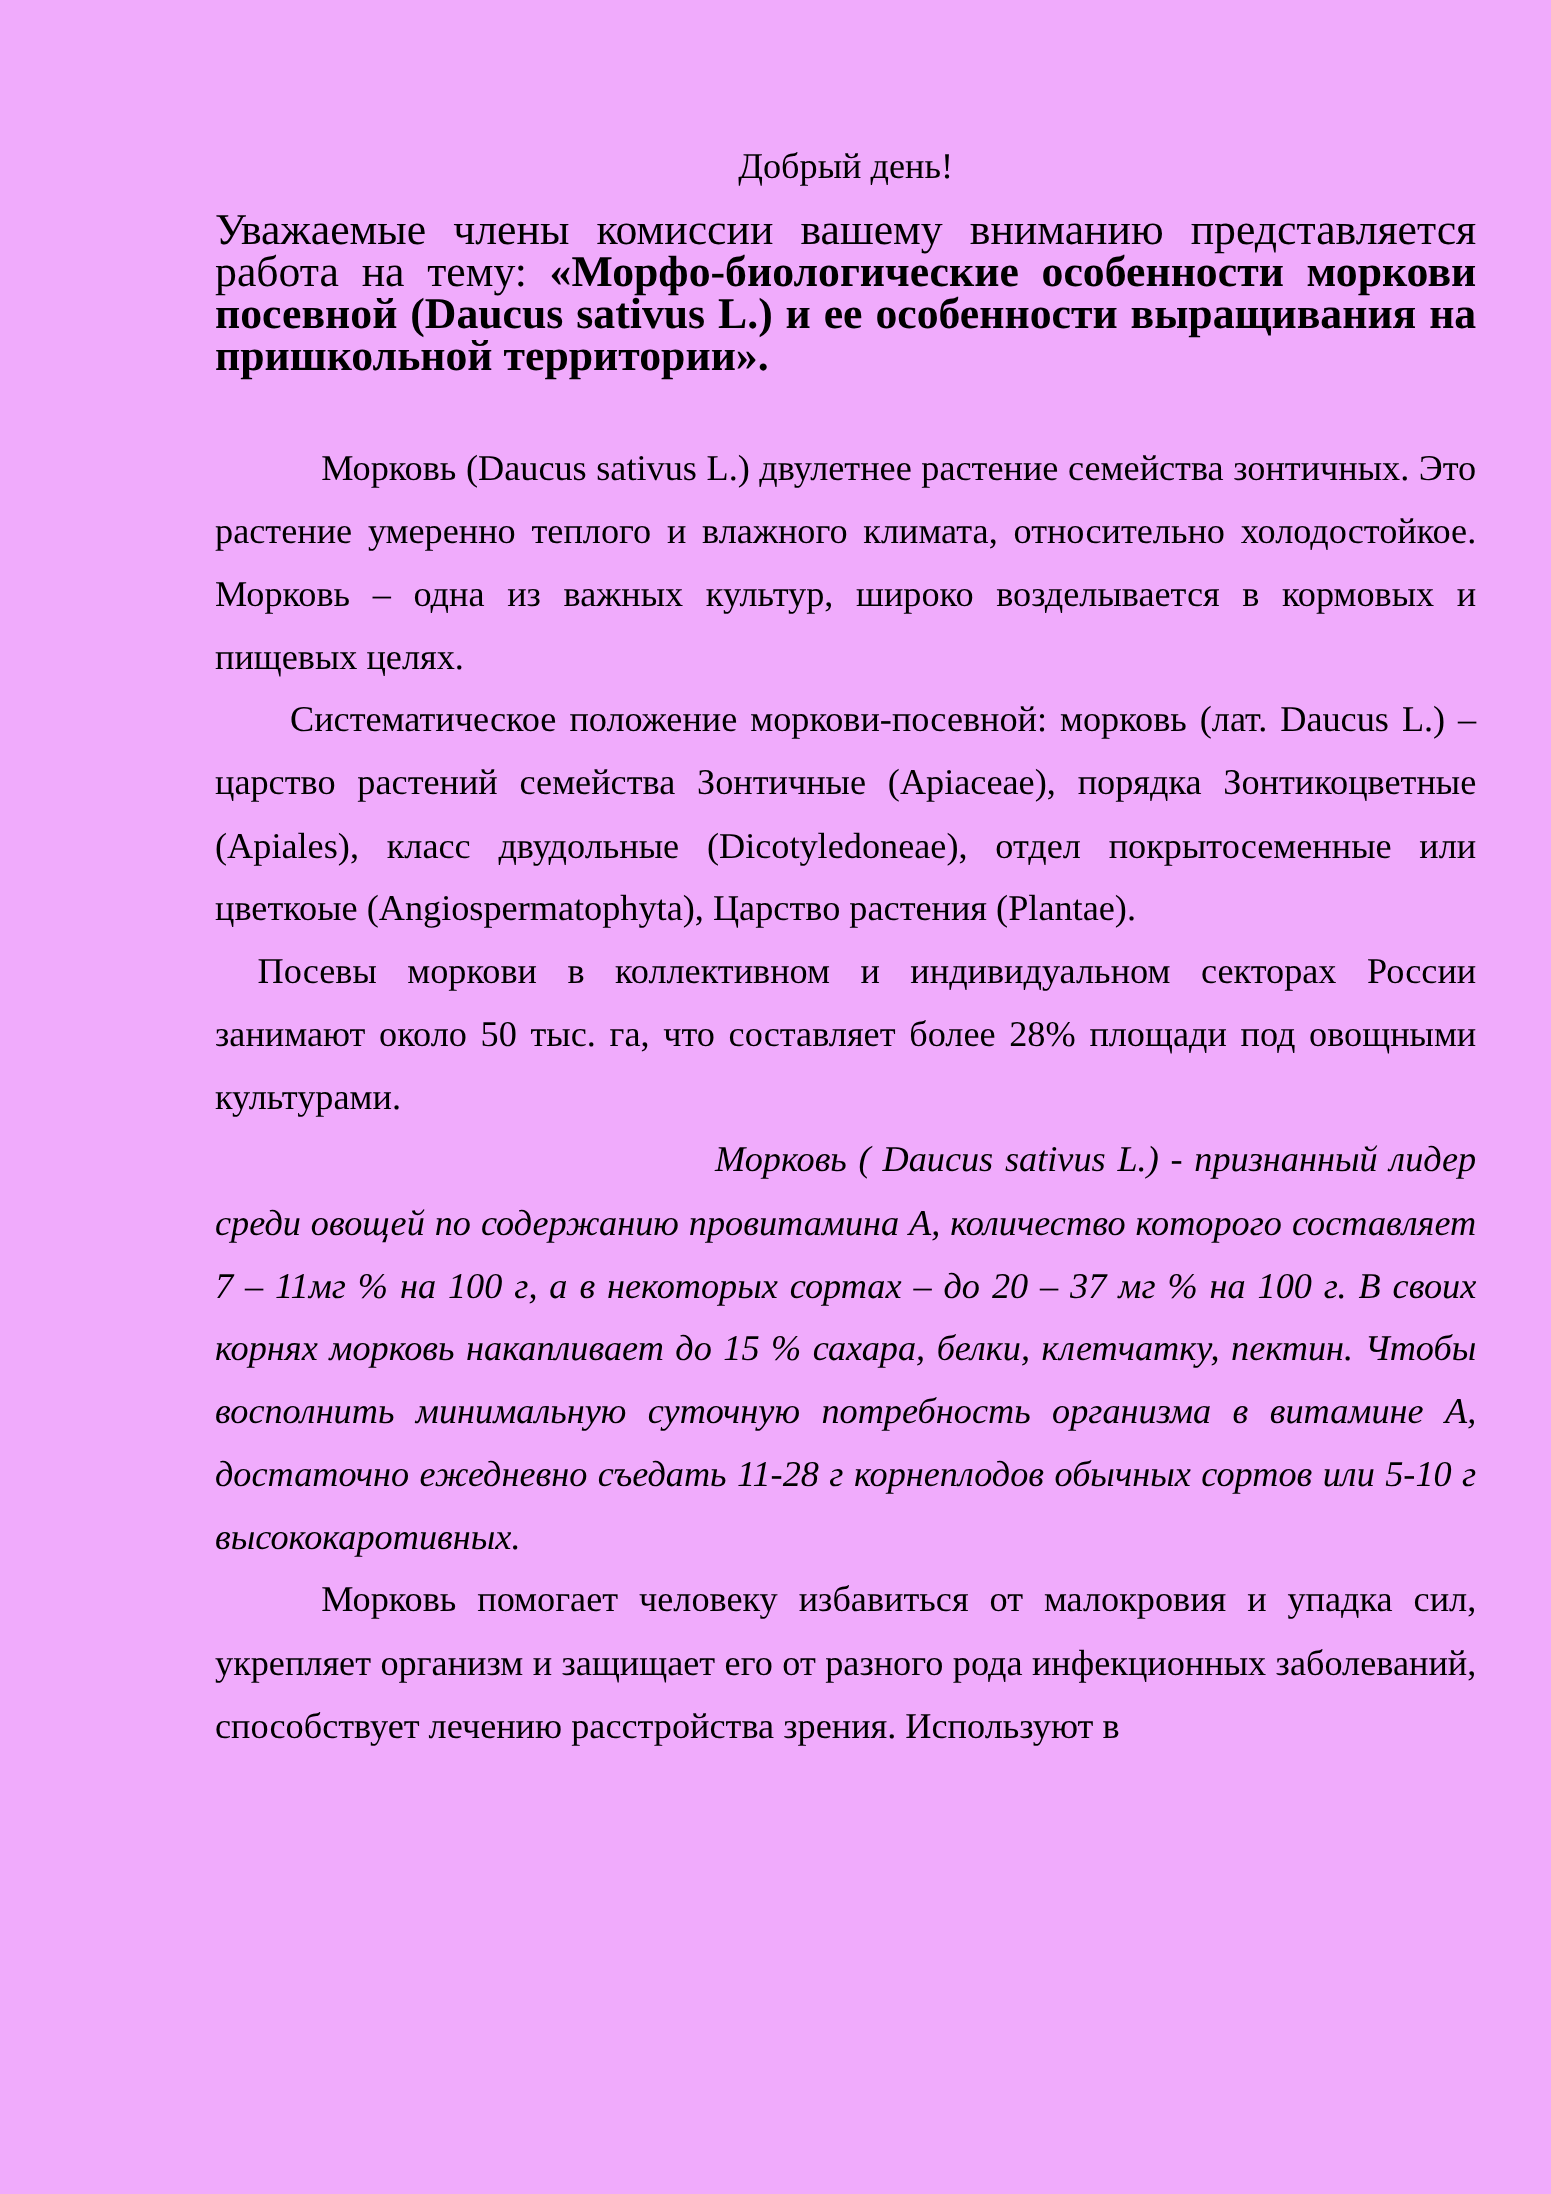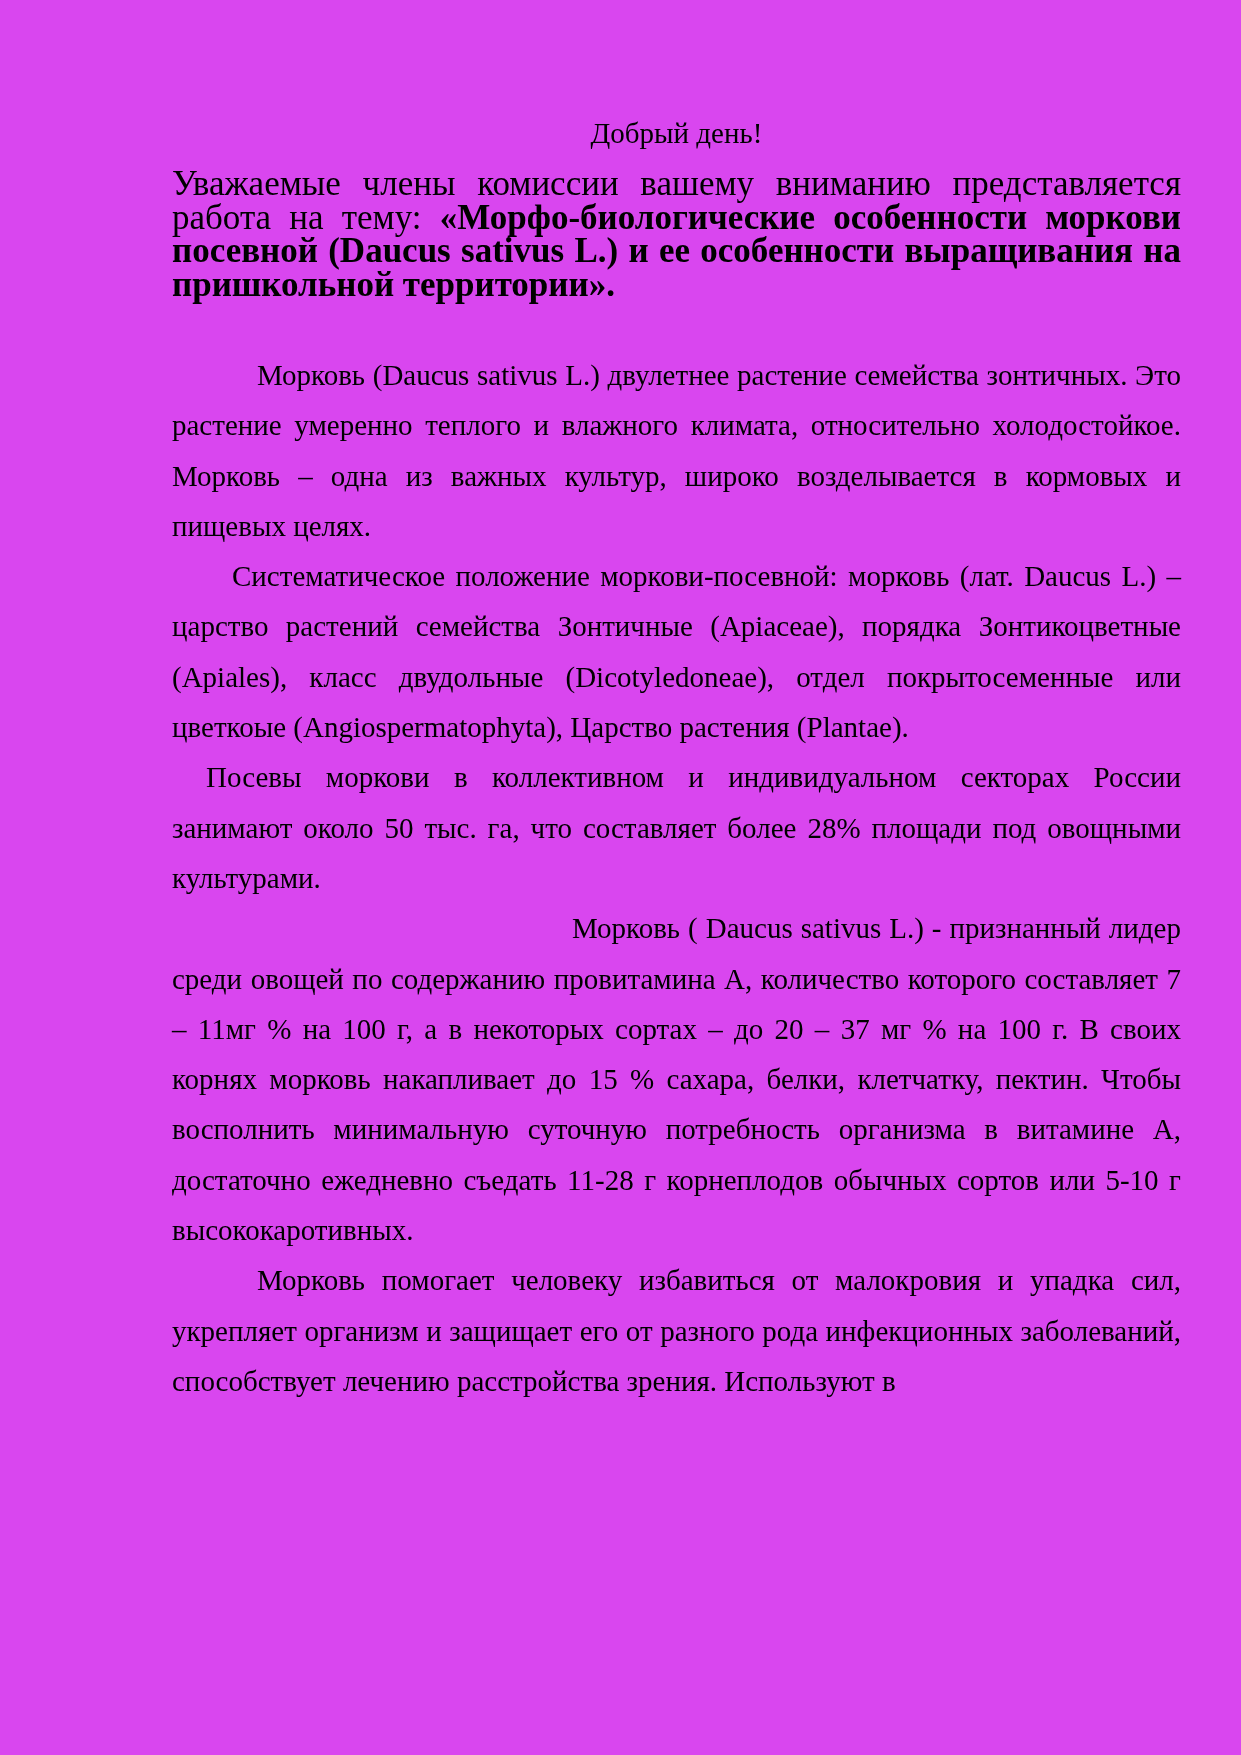--- a/index.html
+++ b/index.html
@@ -4,21 +4,21 @@
 <style>
   html, body {
     margin: 0;
     padding: 0;
     background: #ffffff;
   }
   .page {
     position: relative;
     width: 1241px;
     height: 1755px;
-    background: #d946ef;
+    background: #f0abfc;
     color: #000000;
     font-family: "Liberation Serif", "DejaVu Serif", serif;
     overflow: hidden;
     box-sizing: border-box;
   }
   .content {
     box-sizing: border-box;
     width: 100%;
     height: 100%;
     padding: 116px 60px 0 172px; 
@@ -41,21 +41,21 @@
   }
   .body-paragraph {
     font-size: 29px;
     line-height: 50.3px;
     text-align: justify;
     margin: 0;
   }
   .indent-tab    { text-indent: 85px; }
   .indent-mid    { text-indent: 60px; }
   .indent-small  { text-indent: 34px; }
-  .indent-wide   { text-indent: 400px; }
+  .indent-wide   { text-indent: 400px; font-style: italic; }
 </style>
 </head>
 <body>
 
 <div class="page">
   <div class="content">
 
     <p class="doc-title">Добрый день!</p>
 
     <p class="intro-paragraph"><span>Уважаемые члены комиссии вашему вниманию представляется работа на тему: </span><span class="bold">«Морфо-биологические особенности моркови посевной (Daucus sativus L.) и ее особенности выращивания на пришкольной территории».</span></p>

